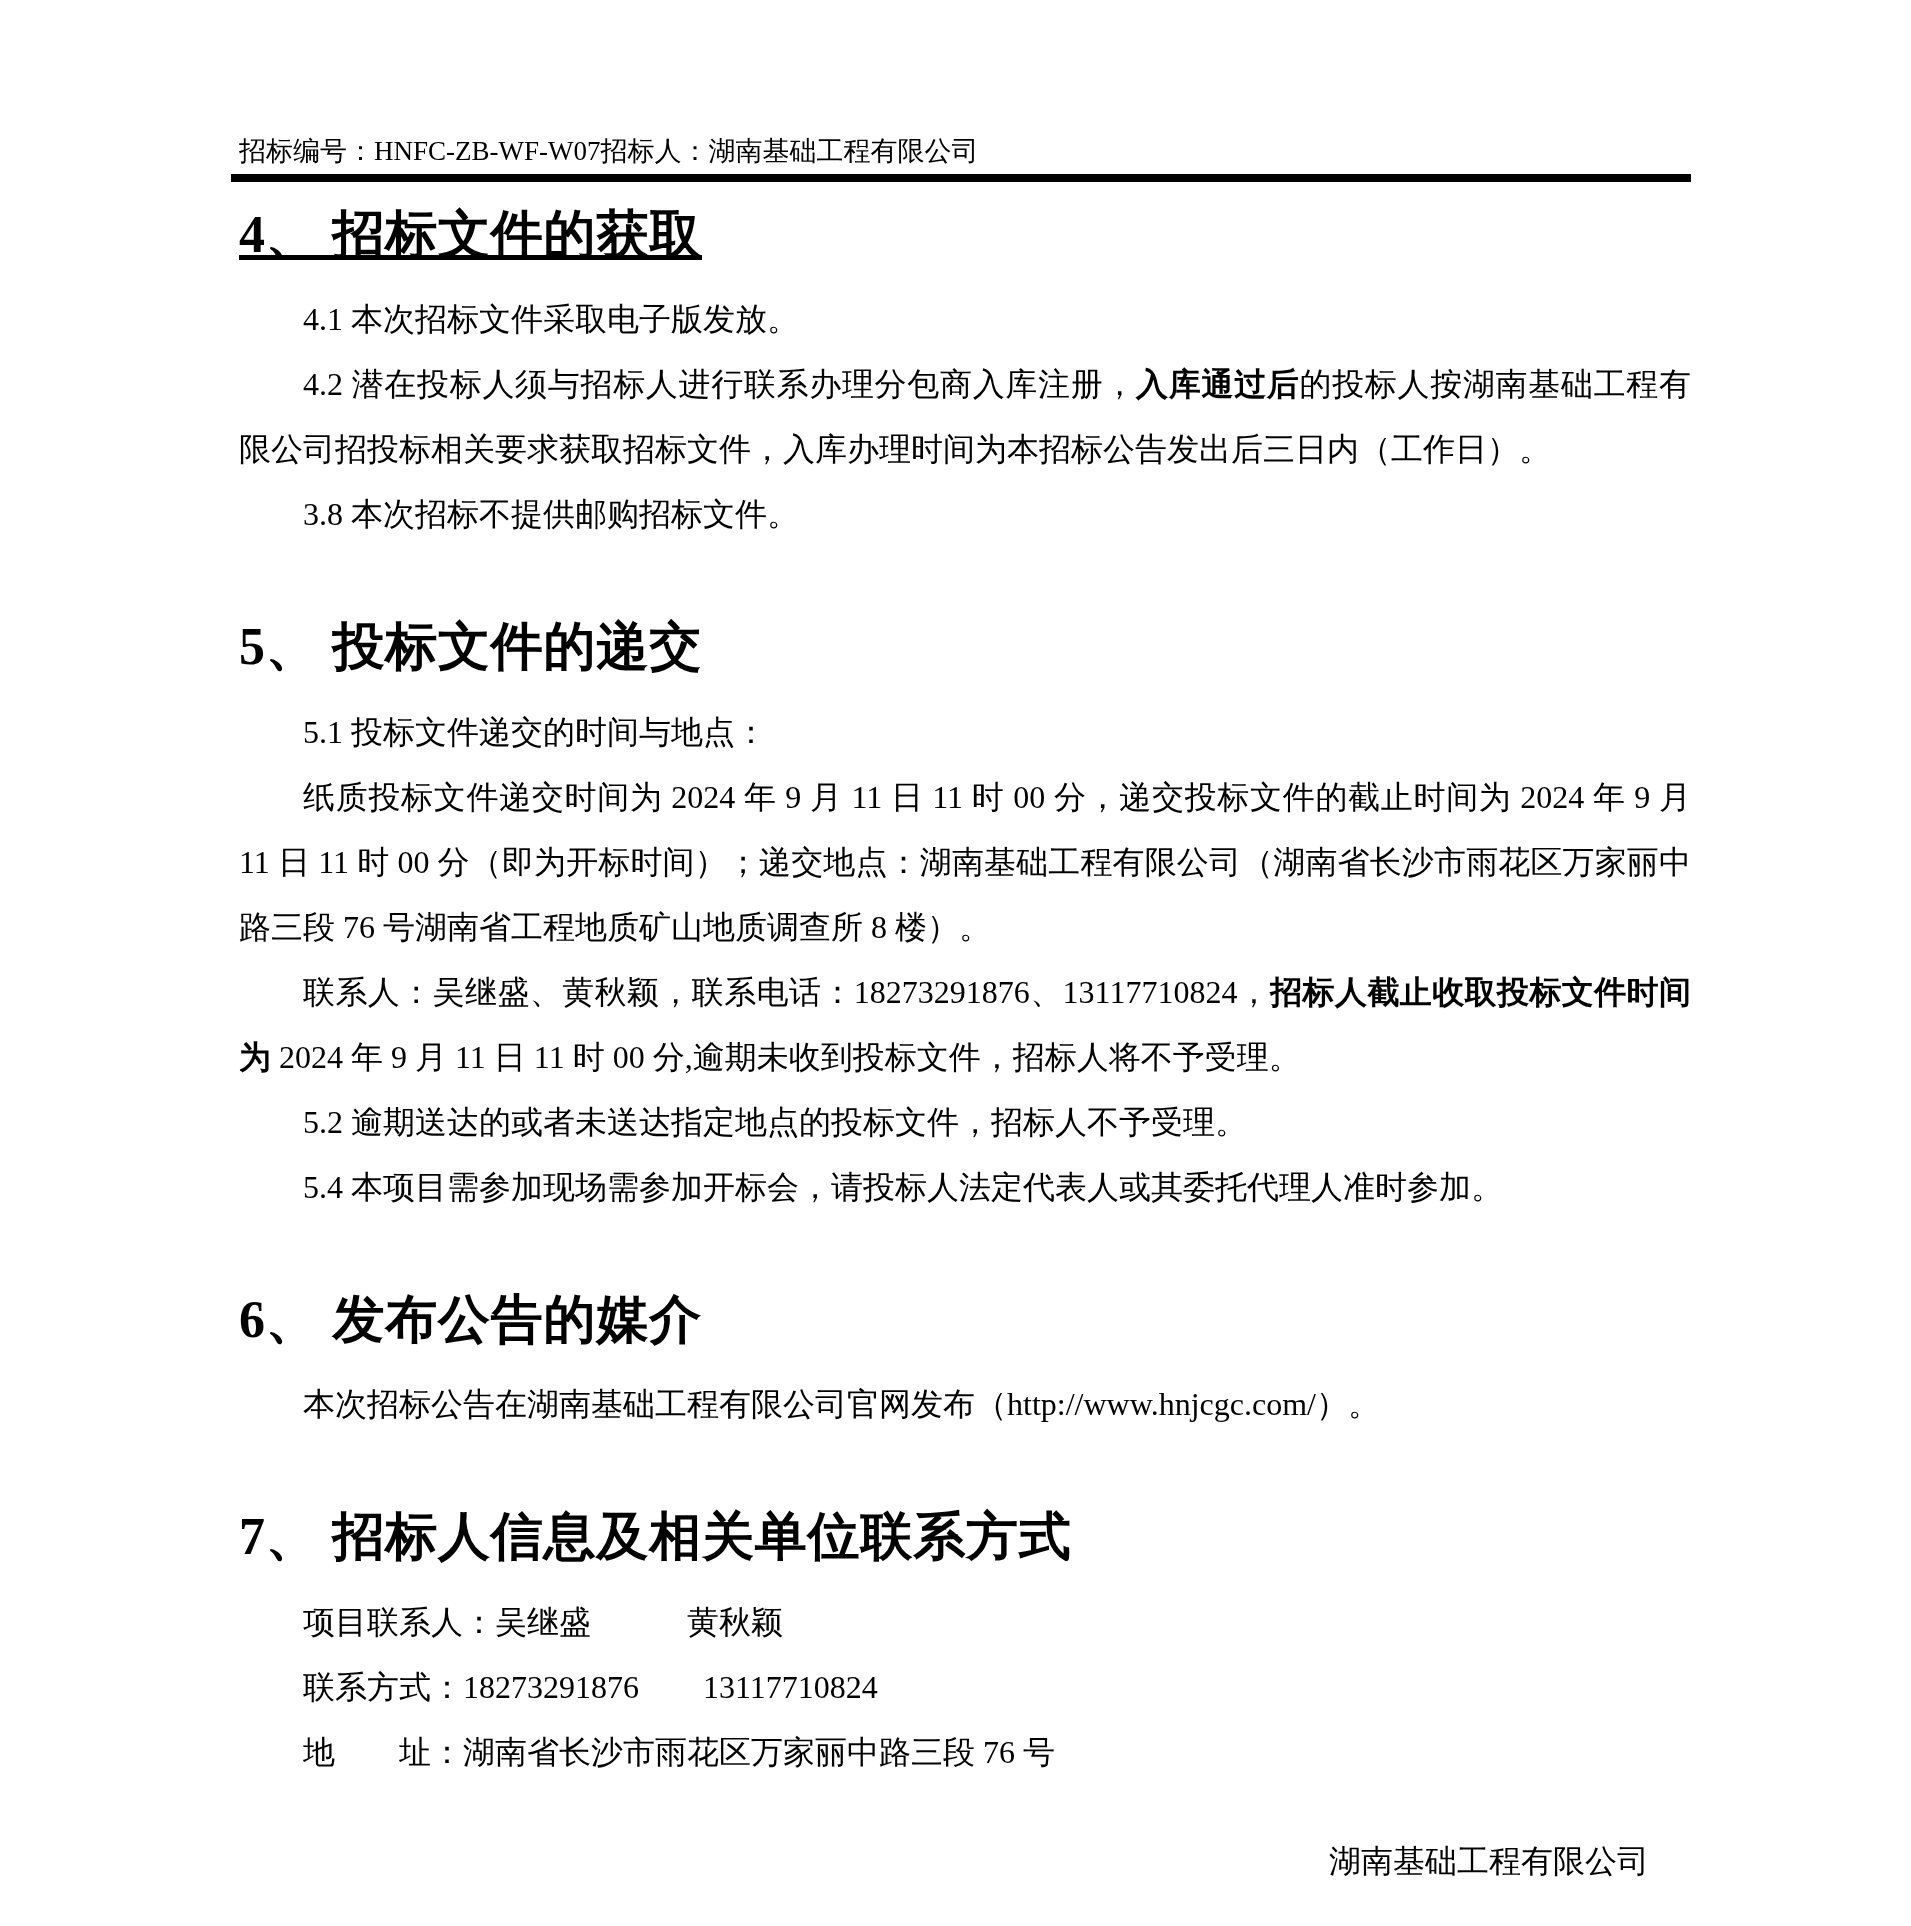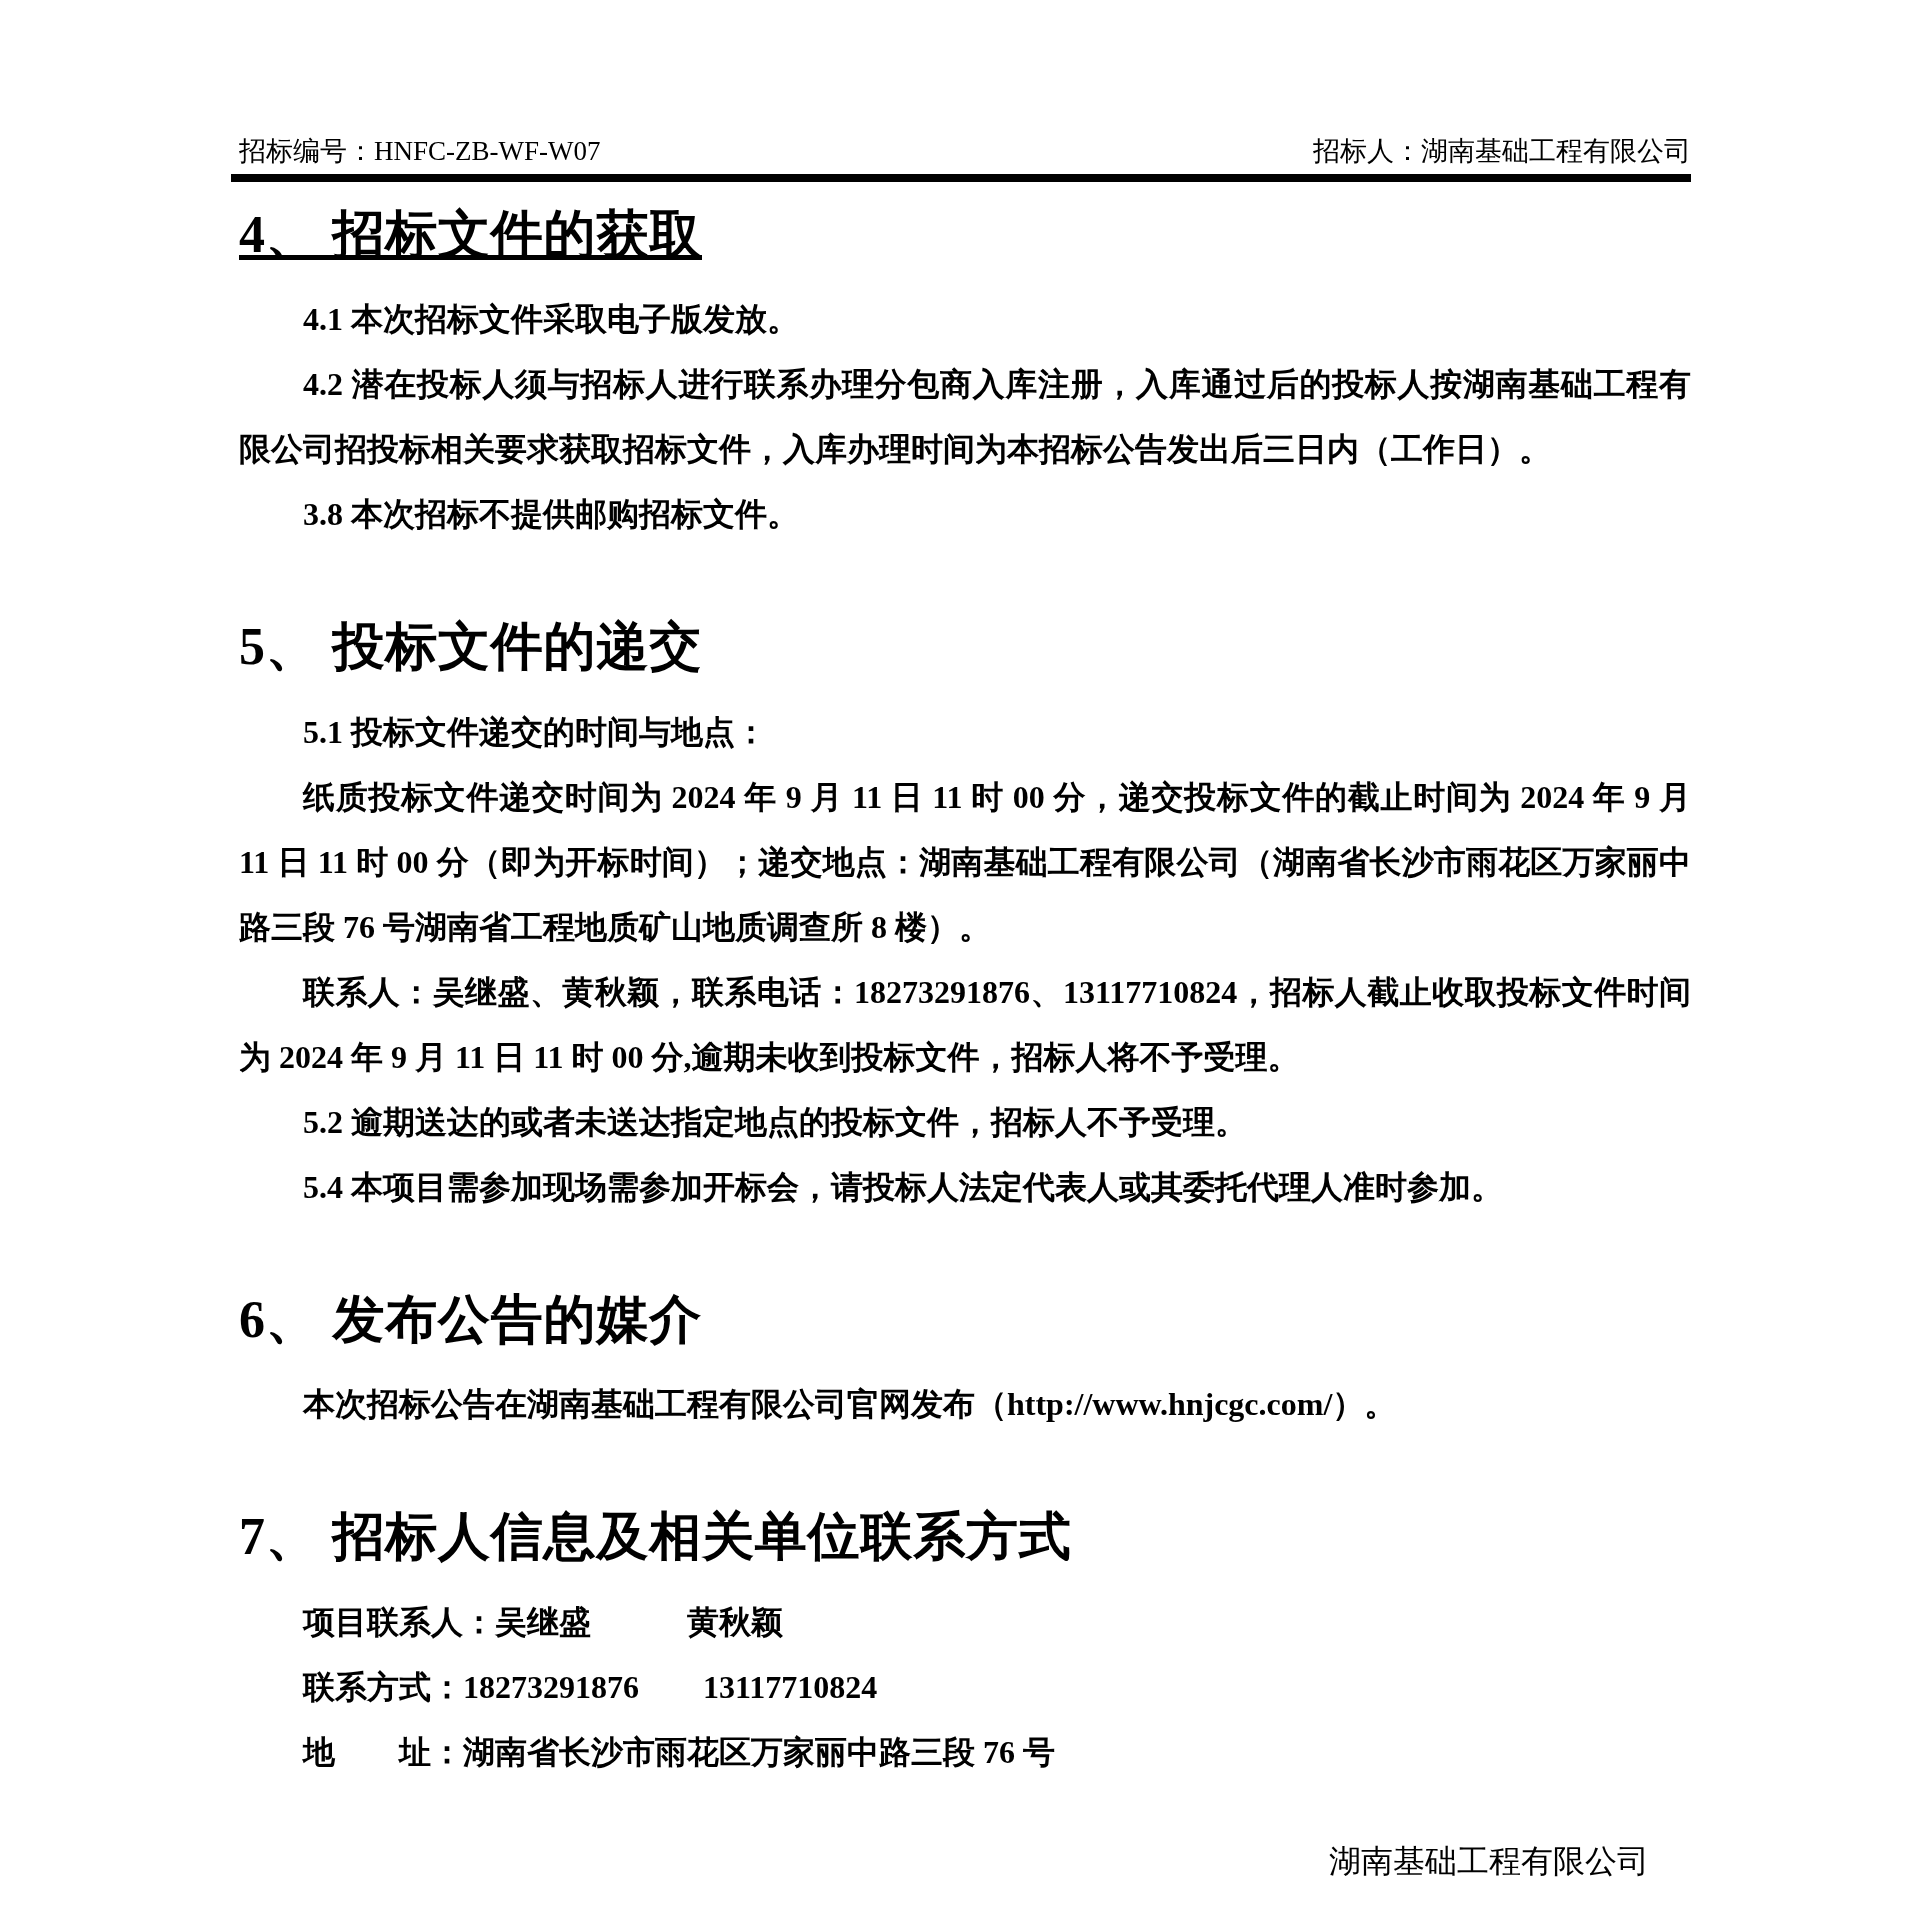--- a/index.html
+++ b/index.html
@@ -15,21 +15,21 @@
     color: #000000;
     font-family: "Liberation Serif", "DejaVu Serif", serif;
     overflow: hidden;
   }
   .header-row {
     position: absolute;
     left: 239px;
     width: 1452px;
     top: 135px;
     display: flex;
-    justify-content: space-between;
+    justify-content: flex-start;
     align-items: flex-end;
     font-size: 27px;
     line-height: 1.2;
   }
   .header-rule {
     position: absolute;
     left: 231px;
     width: 1460px;
     top: 174px;
     height: 7.7px;
@@ -56,21 +56,21 @@
     margin: 0;
     font-size: 32px;
     line-height: 65px;
     text-align: justify;
     text-justify: inter-ideograph;
     text-indent: 64px;
     white-space: pre-wrap;
     word-break: break-word;
   }
   .run {
-    font-weight: bold;
+    font-weight: normal;
   }
   .run.bold {
     font-weight: bold;
   }
   .signature {
     margin-top: 44px;
     padding-right: 42px;
     display: flex;
     justify-content: flex-end;
   }

